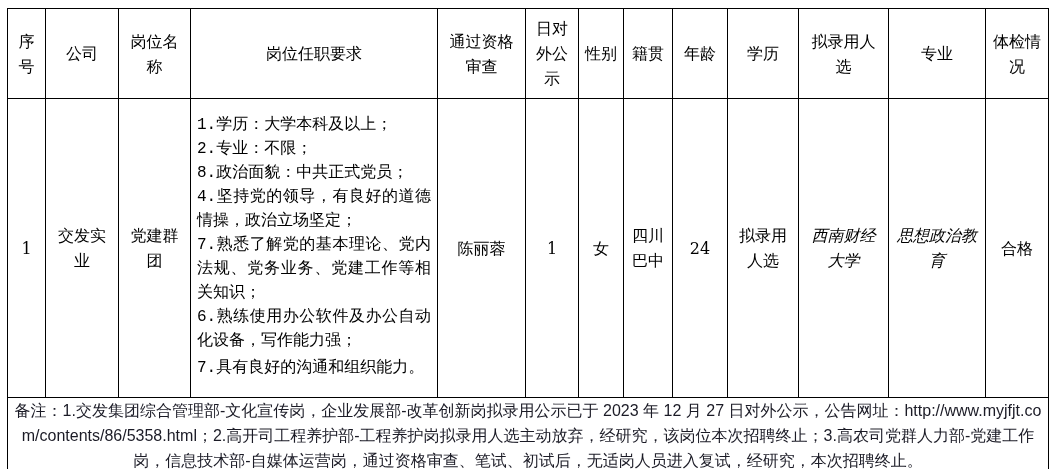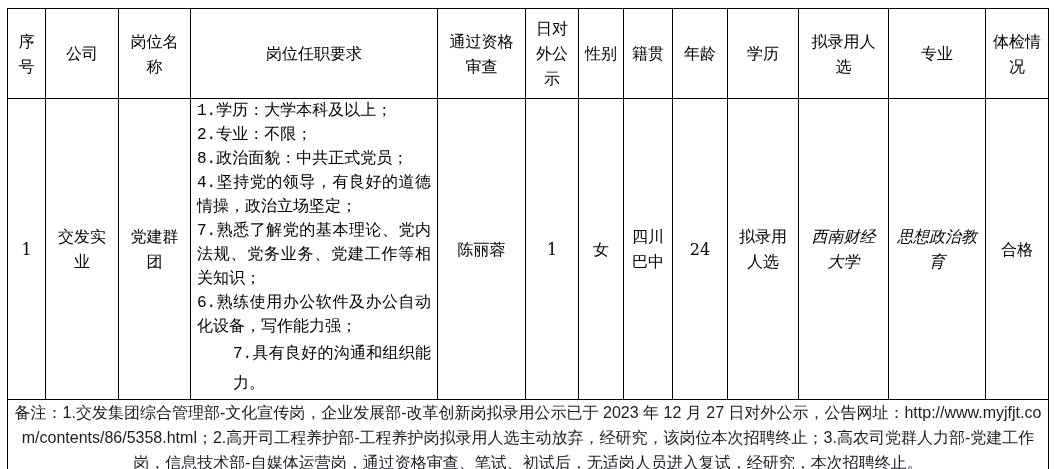--- a/index.html
+++ b/index.html
@@ -40,21 +40,21 @@
   td.cell-requirements {
     text-align: left;
     padding: 2px 6px 2px 8px;
   }
   .req-line {
     line-height: 24px;
     text-align: justify;
     text-justify: inter-character;
     font-family: Liberation Mono, monospace;
   }
-  .req-last { line-height: 30px; margin-left: 36px; }
+  .req-last { line-height: 30px; }
 
   td.cell-school, td.cell-major { line-height: 40px; font-style: italic; }
   td.cell-major  { padding: 0 12px; }
   td.cell-health { padding: 0 10px; }
 
   td.cell-note {
     height: 70px;
     text-align: left;
     vertical-align: middle;
     font-family: "Liberation Sans", sans-serif;

